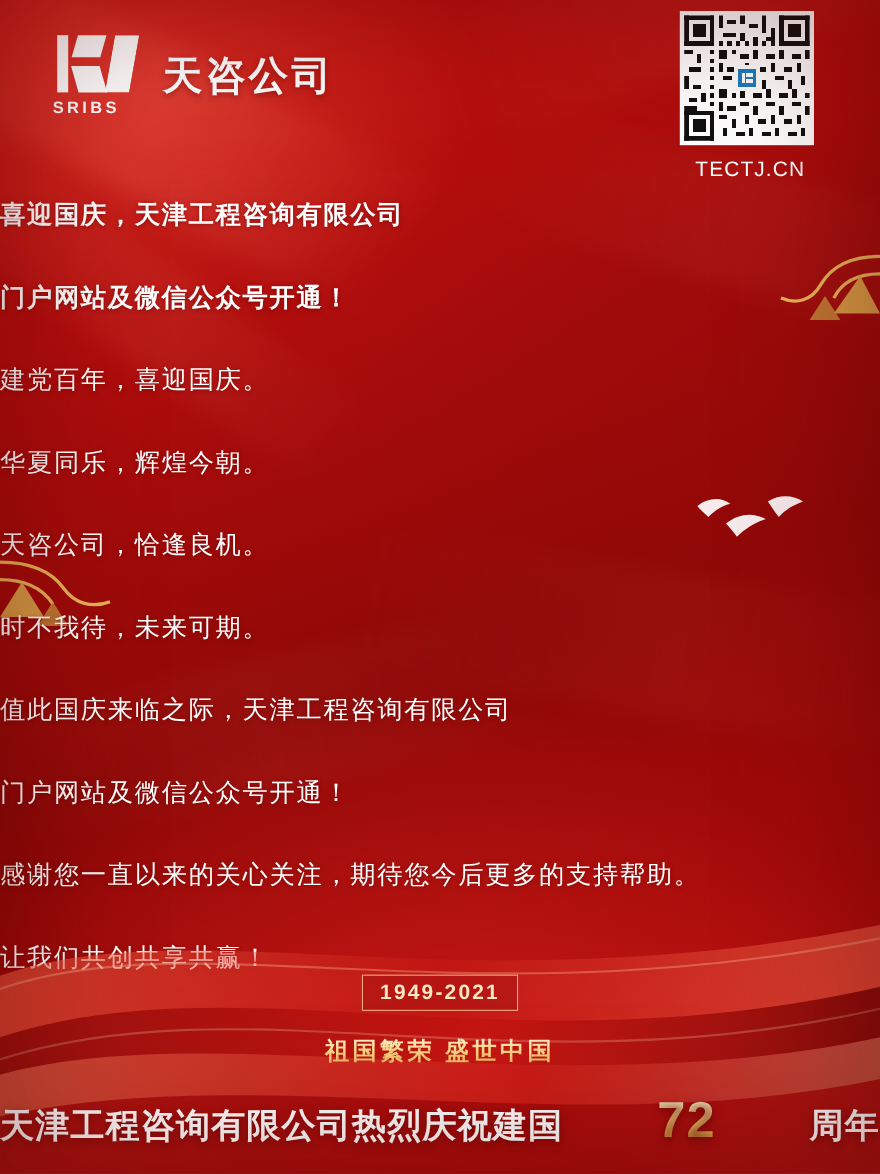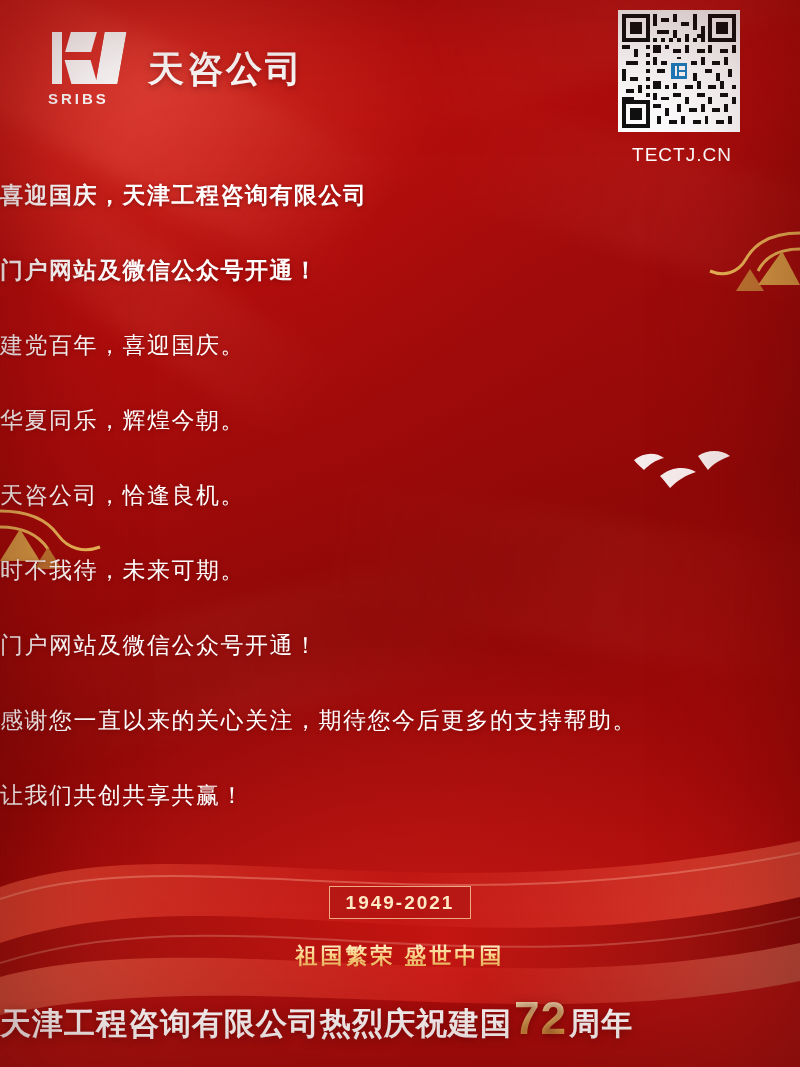--- a/index.html
+++ b/index.html
@@ -164,22 +164,22 @@
   }
   .headline {
     margin-top: 24px;
     font-size: 31px;
     font-weight: bold;
     color: #ffffff;
     letter-spacing: 1px;
     text-shadow: 0 2px 8px rgba(70,0,0,0.55);
     display: flex;
     align-items: baseline;
-    justify-content: flex-start;
-    gap: 0;
+    justify-content: space-between;
+    gap: 16px;
   }
   .headline .num {
     font-size: 46px;
     font-weight: bold;
     background: linear-gradient(180deg, #fff8e2 0%, #ffd477 50%, #e09a33 100%);
     -webkit-background-clip: text;
     background-clip: text;
     color: transparent;
     padding: 0 2px;
     line-height: 1;
@@ -374,20 +374,21 @@
     </svg>
   </div>
 
   <div class="body-copy">
     <p class="line b">喜迎国庆，天津工程咨询有限公司</p>
     <p class="line b">门户网站及微信公众号开通！</p>
     <p class="line">建党百年，喜迎国庆。</p>
     <p class="line">华夏同乐，辉煌今朝。</p>
     <p class="line">天咨公司，恰逢良机。</p>
     <p class="line">时不我待，未来可期。</p>
+    <p class="line">值此国庆来临之际，天津工程咨询有限公司</p>
     <p class="line">门户网站及微信公众号开通！</p>
     <p class="line">感谢您一直以来的关心关注，期待您今后更多的支持帮助。</p>
     <p class="line">让我们共创共享共赢！</p>
   </div>
 
   <div class="waves">
     <svg viewBox="0 0 800 300" preserveAspectRatio="none" aria-hidden="true">
       <defs>
         <linearGradient id="wv1" x1="0" y1="0" x2="1" y2="0">
           <stop offset="0%" stop-color="#ff6a4a" stop-opacity="0.55"></stop>

